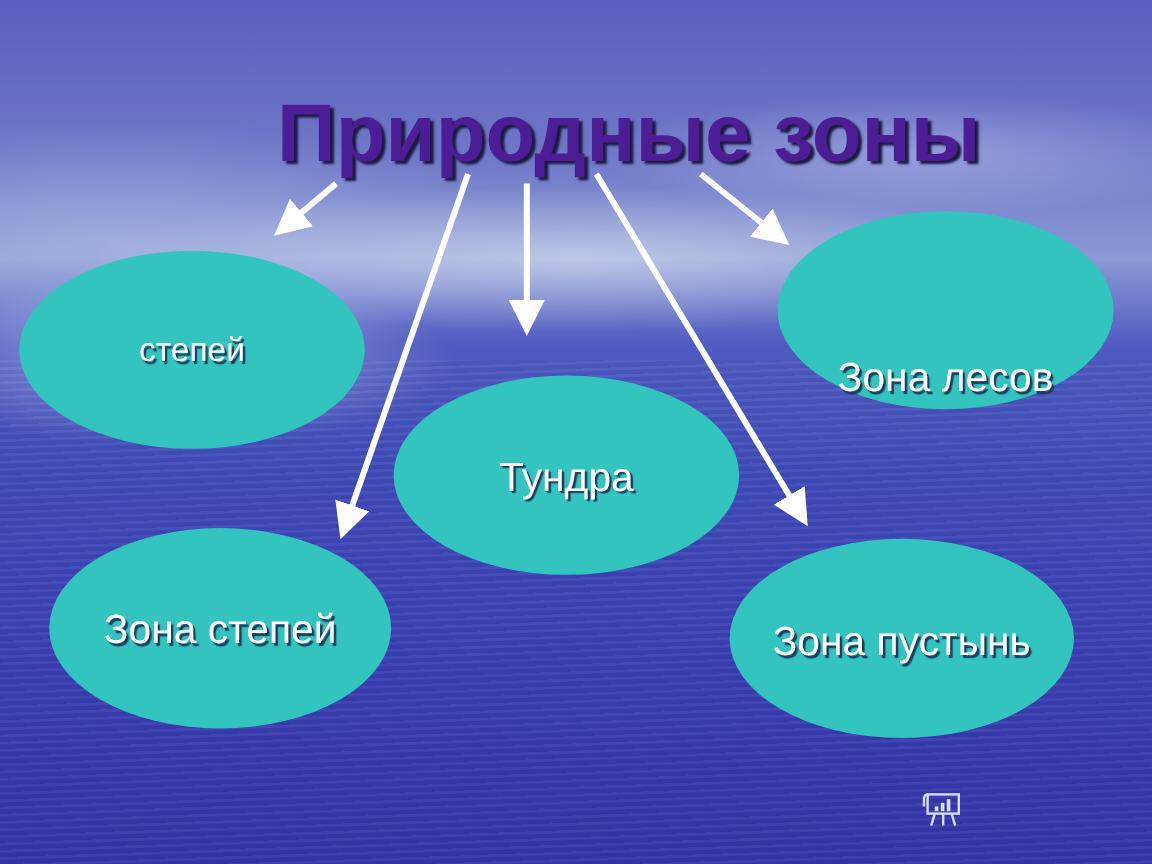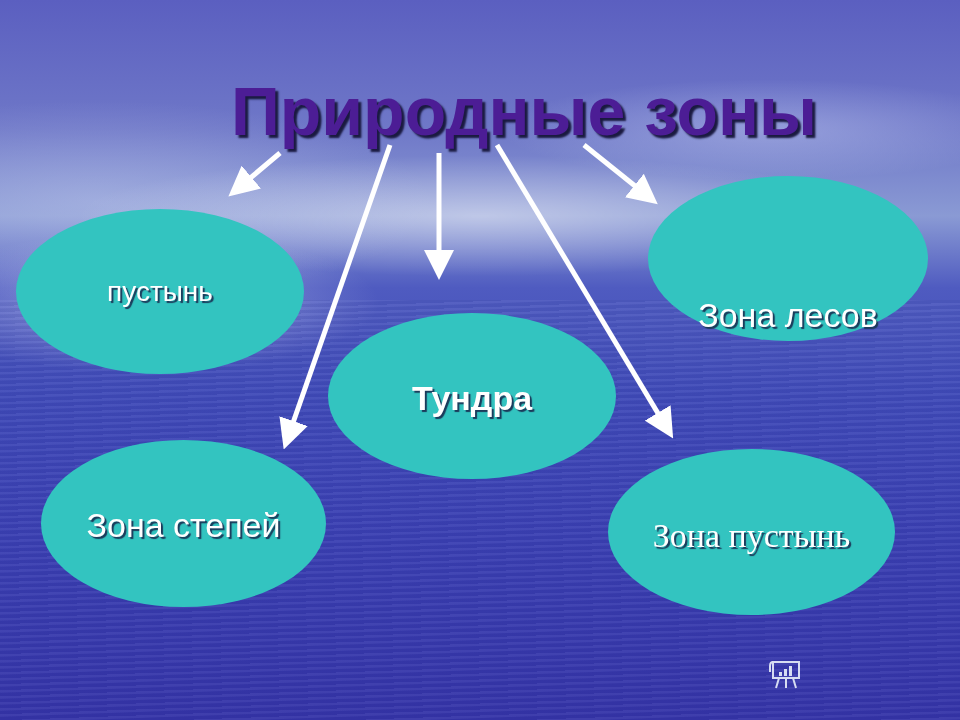--- a/index.html
+++ b/index.html
@@ -55,38 +55,38 @@
     <line x1="280" y1="153" x2="236" y2="190"></line>
     <line x1="390" y1="145" x2="287" y2="440"></line>
     <line x1="439" y1="153" x2="439" y2="270"></line>
     <line x1="497" y1="145" x2="668" y2="430"></line>
     <line x1="584" y1="145" x2="650" y2="198"></line>
   </g>
 </svg>
 
 <div class="zone small" style="left:16px; top:209px; width:288px; height:165px;">
   <div>
-    <div>пустынь</div>
+    <div>степей</div>
   </div>
 </div>
 
 <div class="zone" style="left:648px; top:176px; width:280px; height:165px; align-items:flex-end; padding-top:0;">
   <span style="margin-top:58px;">Зона лесов</span>
 </div>
 
 <div class="zone" style="left:328px; top:313px; width:288px; height:166px; align-items:flex-start;">
-  <span style="margin-top:60px;font-weight:bold;">Тундра</span>
+  <span style="margin-top:60px;">Тундра</span>
 </div>
 
 <div class="zone" style="left:41px; top:440px; width:285px; height:167px; align-items:flex-start;">
   <span style="margin-top:60px;text-align:right;">Зона степей</span>
 </div>
 
 <div class="zone" style="left:608px; top:449px; width:287px; height:166px;">
-  <span style="margin-top:6px;font-family:Liberation Serif, serif;">Зона пустынь</span>
+  <span style="margin-top:6px;">Зона пустынь</span>
 </div>
 
 <div class="watermark">
   <svg width="36" height="34" viewBox="0 0 36 34">
     <g stroke="#d6dcf2" stroke-width="2" fill="none">
       <rect x="5" y="6" width="26" height="16"></rect>
       <path d="M5 6 Q2 6 2 10 L2 16"></path>
       <line x1="11" y1="22" x2="8" y2="32"></line>
       <line x1="18" y1="22" x2="18" y2="32"></line>
       <line x1="25" y1="22" x2="28" y2="32"></line>

